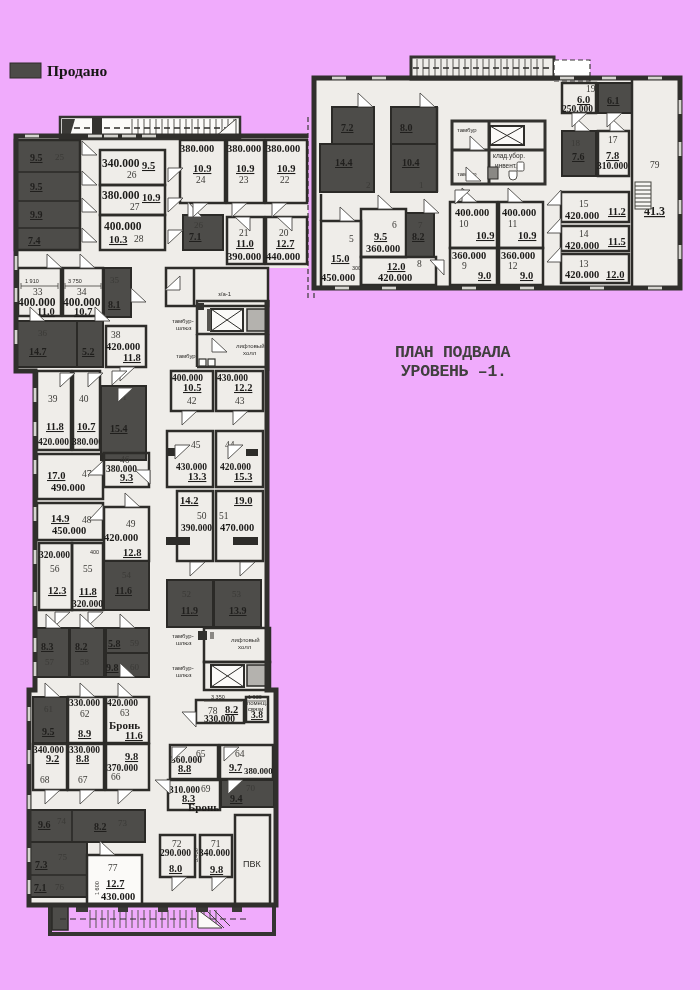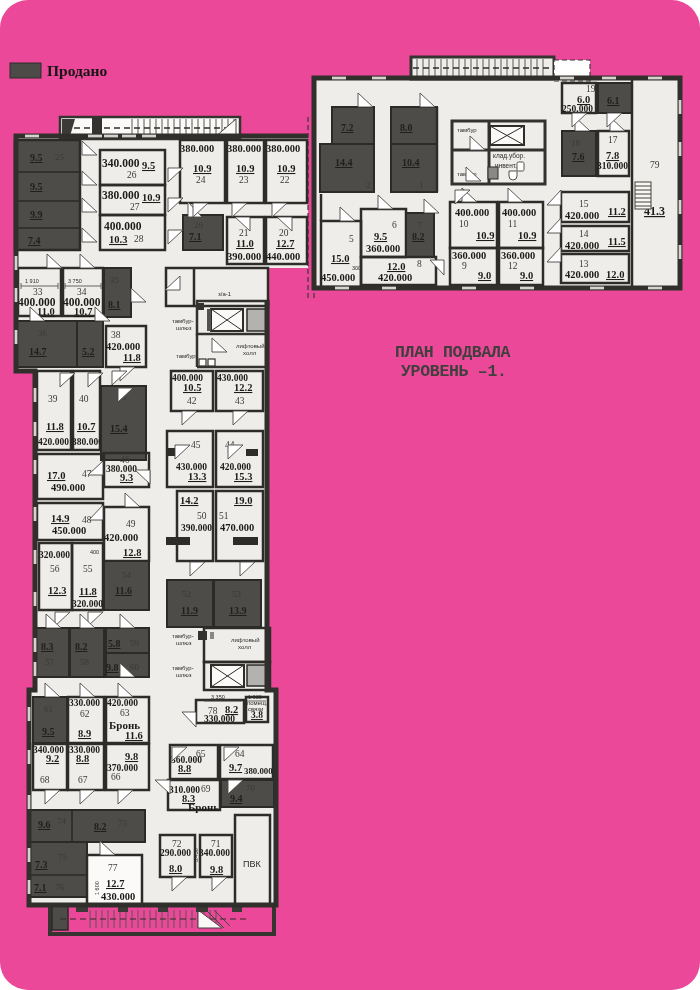--- a/index.html
+++ b/index.html
@@ -1,16 +1,16 @@
 <!DOCTYPE html>
 <html><head>
 <meta charset="utf-8">
 <style>
   html,body{margin:0;padding:0;background:#ffffff;}
-  #page{position:relative;width:700px;height:990px;background:#ec4899;overflow:hidden;border-radius:28px;}
+  #page{position:relative;width:700px;height:990px;background:#f0abfc;overflow:hidden;}
   svg{display:block;}
   text{font-family:"Liberation Serif",serif;fill:#1d1c1a;}
   .b{font-weight:bold;font-size:11.5px;}
   .b2{font-weight:bold;font-size:10.5px;}
   .b3{font-weight:bold;font-size:9.5px;}
   .u{font-weight:bold;font-size:10.5px;text-decoration:underline;}
   .u2{font-weight:bold;font-size:9.5px;text-decoration:underline;}
   .n{font-size:9.5px;fill:#3a3935;}
   .t{font-family:"Liberation Sans",sans-serif;font-size:6px;fill:#2c2b28;}
   .dm{font-family:"Liberation Sans",sans-serif;font-size:5.5px;fill:#2c2b28;}

